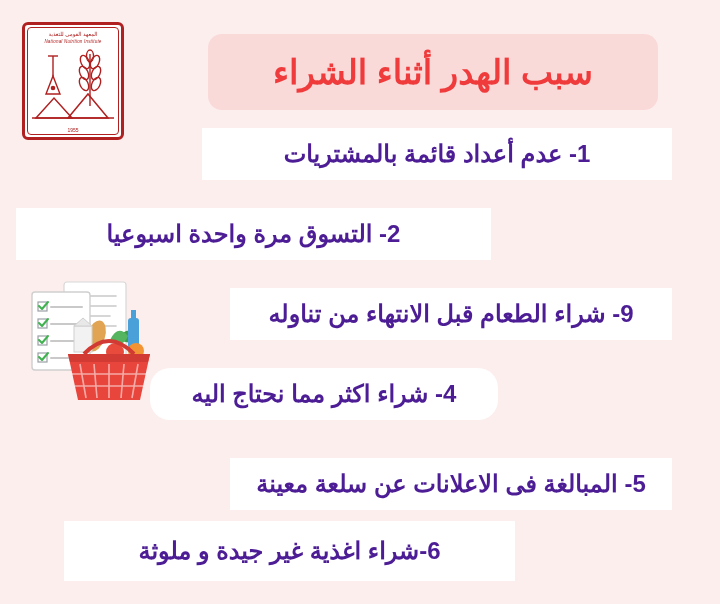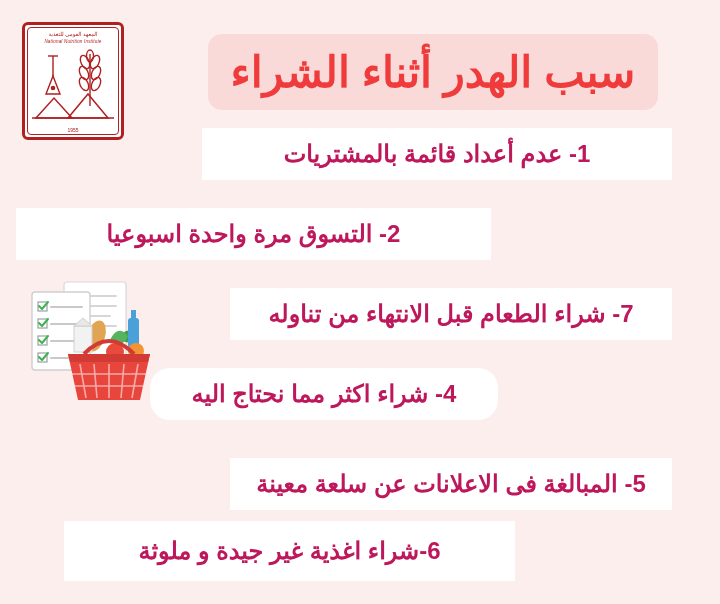--- a/index.html
+++ b/index.html
@@ -78,34 +78,34 @@
   }
   .title-text {
     position: absolute;
     top: 34px;
     left: 208px;
     width: 450px;
     height: 76px;
     display: flex;
     align-items: center;
     justify-content: center;
-    font-size: 43px;
+    font-size: 34px;
     font-weight: bold;
     color: #ef3b3b;
     letter-spacing: 0.5px;
   }
 
   
   .item {
     position: absolute;
     background: #ffffff;
     display: flex;
     align-items: center;
     justify-content: center;
-    color: #be185d;
+    color: #4c1d95;
     font-weight: bold;
     font-size: 24px;
     white-space: nowrap;
   }
 
   .item-1 { top: 128px;  left: 202px;  width: 470px;  height: 52px; }
   .item-2 { top: 208px;  left: 16px;   width: 475px;  height: 52px; justify-content: center; }
   .item-3 { top: 288px;  left: 230px;  width: 442px;  height: 52px; }
   .item-4 { top: 368px;  left: 150px;  width: 348px;  height: 52px; border-radius: 20px; }
   .item-5 { top: 458px;  left: 230px;  width: 442px;  height: 52px; }
@@ -226,21 +226,21 @@
   </g>
 </svg>
 
 <div class="item item-1">
   <span>1- عدم أعداد قائمة بالمشتريات</span>
 </div>
 <div class="item item-2">
   <span>2- التسوق مرة واحدة اسبوعيا</span>
 </div>
 <div class="item item-3">
-  <span>7- شراء الطعام قبل الانتهاء من تناوله</span>
+  <span>9- شراء الطعام قبل الانتهاء من تناوله</span>
 </div>
 <div class="item item-4">
   <span>4- شراء اكثر مما نحتاج اليه</span>
 </div>
 <div class="item item-5">
   <span>5- المبالغة فى الاعلانات عن سلعة معينة</span>
 </div>
 <div class="item item-6">
   <span>6-شراء اغذية غير جيدة و ملوثة</span>
 </div>

